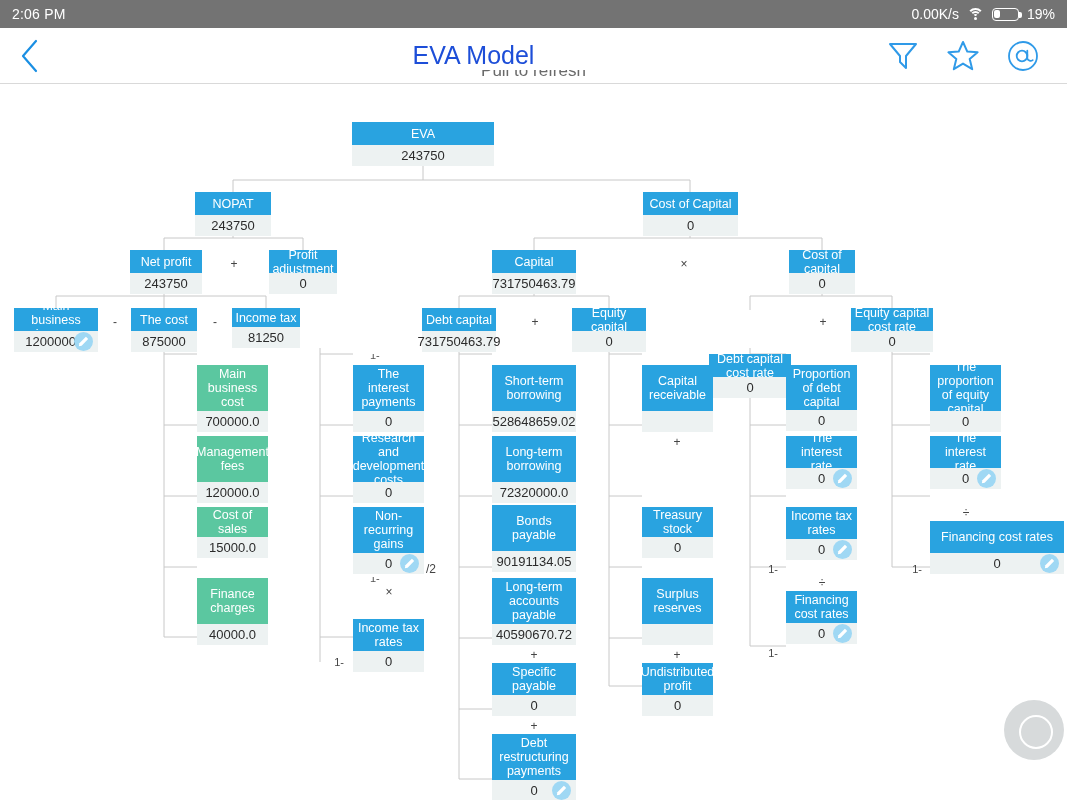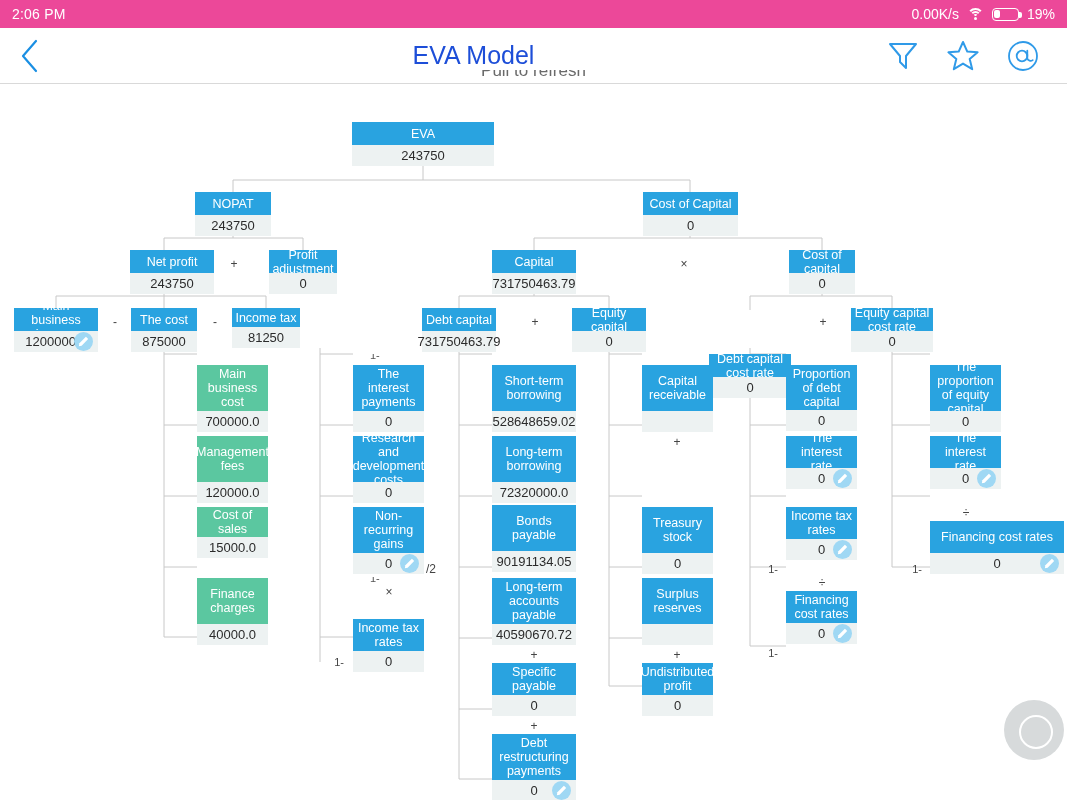--- a/index.html
+++ b/index.html
@@ -7,21 +7,21 @@
   html,body { width:1067px; height:800px; overflow:hidden; }
   body {
     font-family: "Liberation Sans", sans-serif;
     background:#ffffff;
     -webkit-font-smoothing: antialiased;
   }
 
   
   .statusbar{
     position:absolute; left:0; top:0; width:1067px; height:28px;
-    background:#ec4899; color:#fff; font-size:14px;
+    background:#737373; color:#fff; font-size:14px;
     display:flex; align-items:center; padding:0 12px;gap:22px;
   }
   .sb-left{ flex:0 0 auto; letter-spacing:.2px;}
   .sb-spacer{ flex:1 1 auto; }
   .sb-right{ display:flex; align-items:center; gap:8px; font-size:14px;}
   .wifi{ width:17px; height:13px; position:relative; display:inline-block;}
   .wifi i{ position:absolute; border:2px solid #fff; border-bottom-color:transparent;
            border-left-color:transparent; border-right-color:transparent; border-radius:50%;}
   .wifi i:nth-child(1){ width:17px; height:17px; left:0; top:0; }
   .wifi i:nth-child(2){ width:11px; height:11px; left:3px; top:3px; }
@@ -196,21 +196,21 @@
   <div class="node" style="left:195px; top:106px; width:76px;">
     <div class="hd" style="height:23px;">NOPAT</div>
     <div class="vl">243750</div>
   </div>
   <div class="op" style="left:446px; top:216px; width:24px;">-</div>
   <div class="node" style="left:643px; top:106px; width:95px;">
     <div class="hd" style="height:23px;">Cost of Capital</div>
     <div class="vl">0</div>
   </div>
 
-  <div class="node" style="left:130px; top:164px; width:84px;">
+  <div class="node" style="left:130px; top:164px; width:72px;">
     <div class="hd" style="height:23px;">Net profit</div>
     <div class="vl">243750</div>
   </div>
   <div class="op" style="left:222px; top:172px; width:24px;">+</div>
   <div class="node" style="left:269px; top:164px; width:68px;">
     <div class="hd" style="height:23px;">Profit adjustment</div>
     <div class="vl">0</div>
   </div>
 
   <div class="node" style="left:492px; top:164px; width:84px;">
@@ -344,21 +344,21 @@
       </span></div>
   </div>
 
   <div class="node" style="left:642px; top:279px; width:71px;">
     <div class="hd" style="height:46px;">Capital receivable</div>
     <div class="vl"></div>
   </div>
   <div class="op" style="left:665px; top:350px; width:24px;">+</div>
   <div class="op" style="left:665px; top:421px; width:24px;">+</div>
   <div class="node" style="left:642px; top:421px; width:71px;">
-    <div class="hd" style="height:46px;text-align:center;">Treasury stock</div>
+    <div class="hd" style="height:30px;text-align:center;">Treasury stock</div>
     <div class="vl">0</div>
   </div>
   <div class="op" style="left:665px; top:492px; width:24px;">+</div>
   <div class="node" style="left:642px; top:492px; width:71px;">
     <div class="hd" style="height:46px;">Surplus reserves</div>
     <div class="vl"></div>
   </div>
   <div class="op" style="left:665px; top:563px; width:24px;">+</div>
   <div class="node" style="left:642px; top:577px; width:71px;border-radius:15px;">
     <div class="hd" style="height:32px;">Undistributed profit</div>

